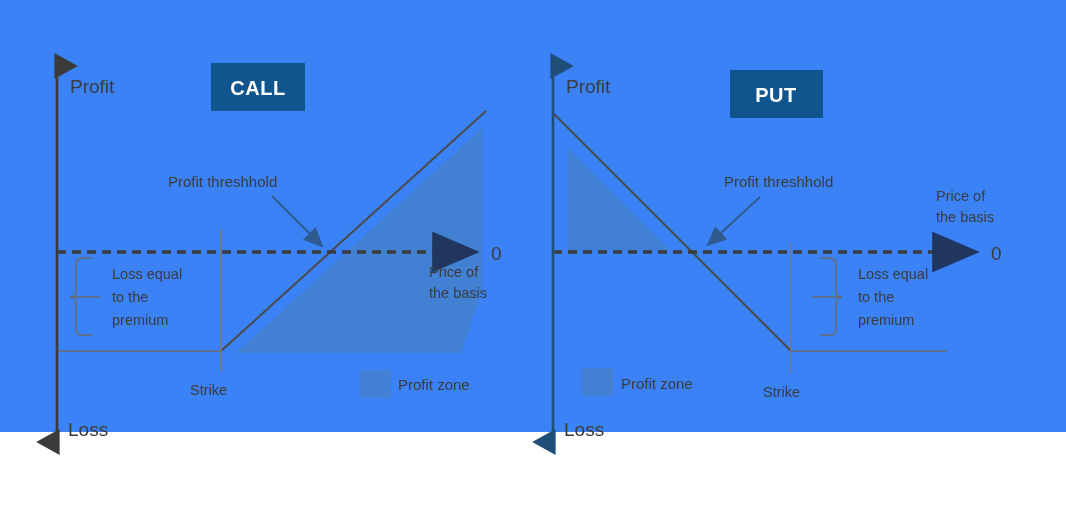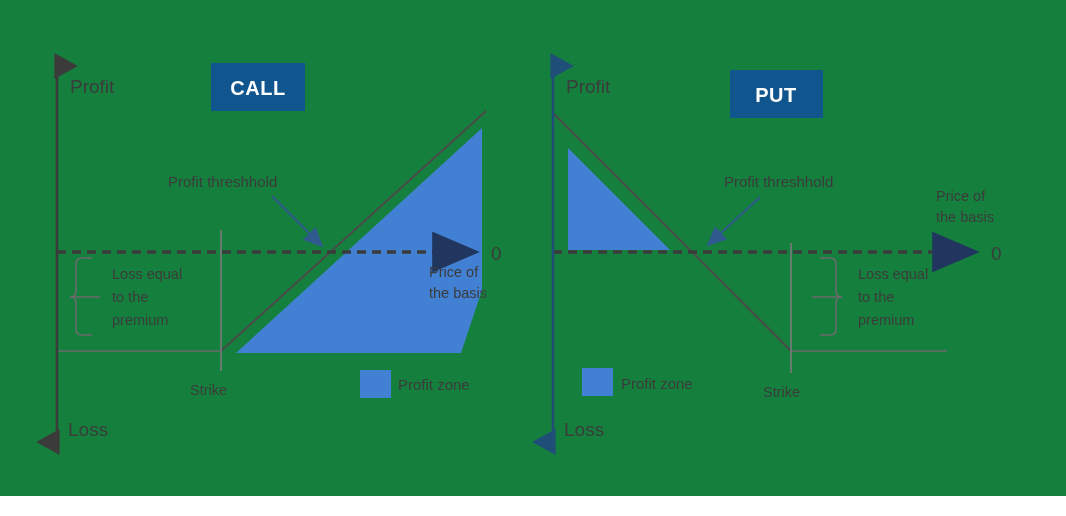--- a/index.html
+++ b/index.html
@@ -1,17 +1,17 @@
 <!DOCTYPE html>
 <html><head>
 <meta charset="utf-8">
 <style>
   html,body{margin:0;padding:0;background:#ffffff;}
   body{width:1066px;height:516px;font-family:"Liberation Sans",sans-serif;overflow:hidden;}
-  #stage{position:relative;width:1066px;height:496px;background:#15803d;}
+  #stage{position:relative;width:1066px;height:432px;background:#3b82f6;}
   svg.chart{position:absolute;top:0;left:0;width:1066px;height:516px;}
   .axis-label{font-family:"Liberation Sans",sans-serif;font-size:19px;fill:#3b3b3b;}
   .note-text{font-family:"Liberation Sans",sans-serif;font-size:15px;fill:#3b3b3b;}
   .small-text{font-family:"Liberation Sans",sans-serif;font-size:14.5px;fill:#3b3b3b;}
   .zero-text{font-family:"Liberation Sans",sans-serif;font-size:19px;fill:#3b3b3b;}
   .badge-rect{}
   .badge-text{font-family:"Liberation Sans",sans-serif;font-size:20px;font-weight:bold;fill:#ffffff;letter-spacing:.5px;}
 </style>
 </head>
 <body>

